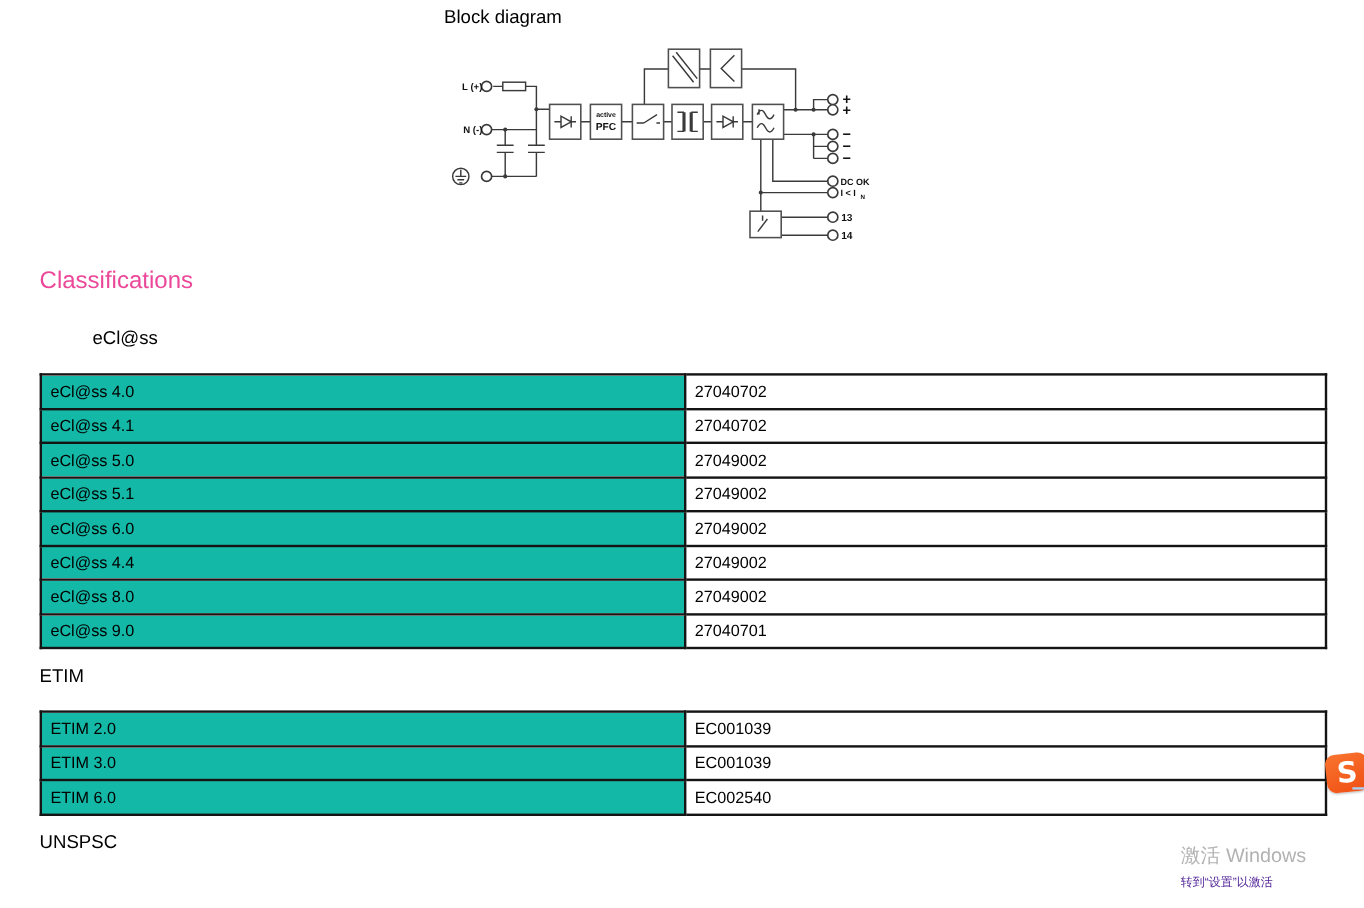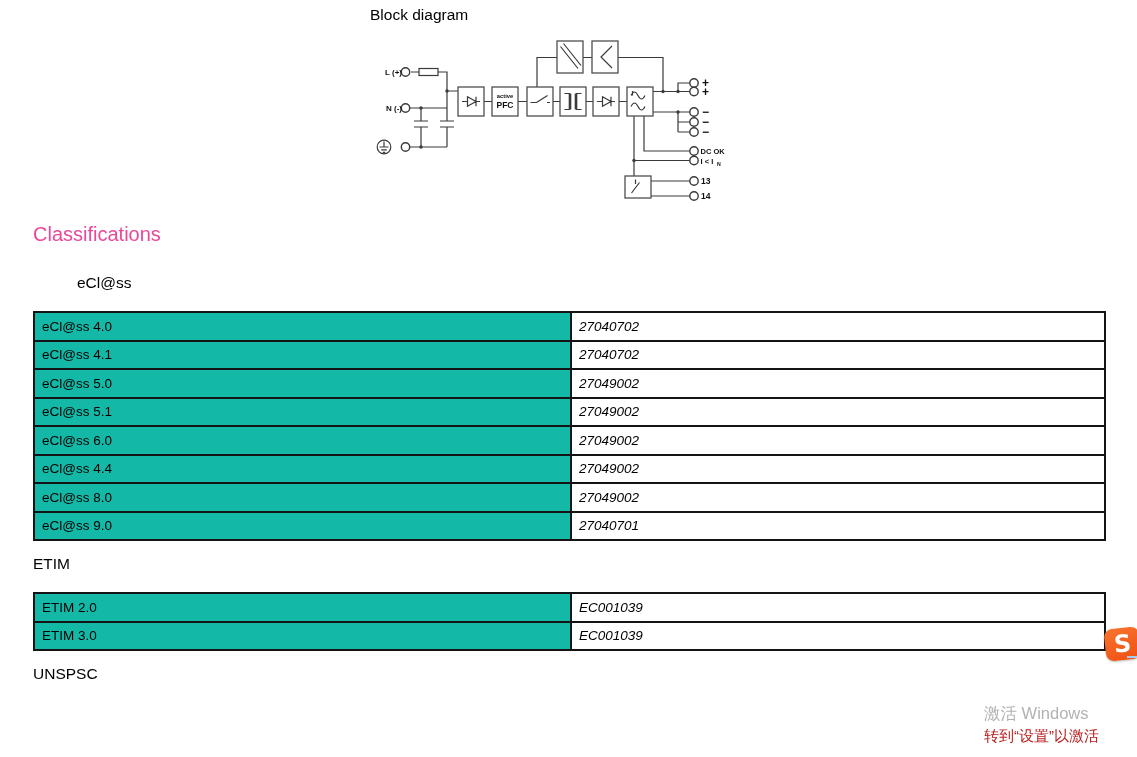--- a/index.html
+++ b/index.html
@@ -17,25 +17,25 @@
   .content{position:absolute;left:33px;top:222px;width:1045px;}
   .main-heading{margin:0;font-size:20px;font-weight:400;line-height:24px;color:#ec4899;}
   .section-heading{font-size:15.5px;font-weight:400;line-height:19px;margin:13px 0 19px 0;color:#000;}
   .section:first-of-type .section-heading{margin-top:27px;margin-left:44px;}
   table.cls{border-collapse:collapse;width:1045px;table-layout:fixed;}
   table.cls td{
     border:2px solid #141414;height:26.5px;padding:0 4px 0 7px;
     font-size:13.5px;vertical-align:middle;overflow:hidden;white-space:nowrap;
   }
   td.cell-label{width:524px;background:#14b8a6;}
-  td.cell-value{width:521px;background:#ffffff;font-style:italic;}
+  td.cell-value{width:521px;background:#ffffff;}
   
   .watermark{position:absolute;left:984px;top:703px;color:#b2b2b2;white-space:nowrap;}
   .watermark .wm1{font-size:16.5px;line-height:20px;}
-  .watermark .wm2{font-size:15px;line-height:17px;margin-top:4px;color:#b91c1c;}
+  .watermark .wm2{font-size:10px;line-height:17px;margin-top:4px;color:#4c1d95;}
   .sogou-icon{
     position:absolute;left:1105px;top:628px;width:35px;height:32px;
     background:linear-gradient(160deg,#f9742f 0%,#ef4f12 100%);
     border-radius:8px;transform:rotate(-6deg);
     display:flex;align-items:center;justify-content:center;
     box-shadow:0 1px 2px rgba(0,0,0,.25);
   }
   .sogou-icon span{
     color:#fff;font-size:24px;font-weight:bold;transform:rotate(2deg);
     font-family:"DejaVu Sans", sans-serif;line-height:1;
@@ -191,20 +191,24 @@
     <table class="cls">
             <tbody>
               <tr>
                 <td class="cell-label">ETIM 2.0</td>
                 <td class="cell-value">EC001039</td>
               </tr>
               <tr>
                 <td class="cell-label">ETIM 3.0</td>
                 <td class="cell-value">EC001039</td>
               </tr>
+              <tr>
+                <td class="cell-label">ETIM 6.0</td>
+                <td class="cell-value">EC002540</td>
+              </tr>
             </tbody>
           </table>
   </div>
 
   <div class="section">
     <div class="section-heading">UNSPSC</div>
 
   </div>
 </div>
   </div>

